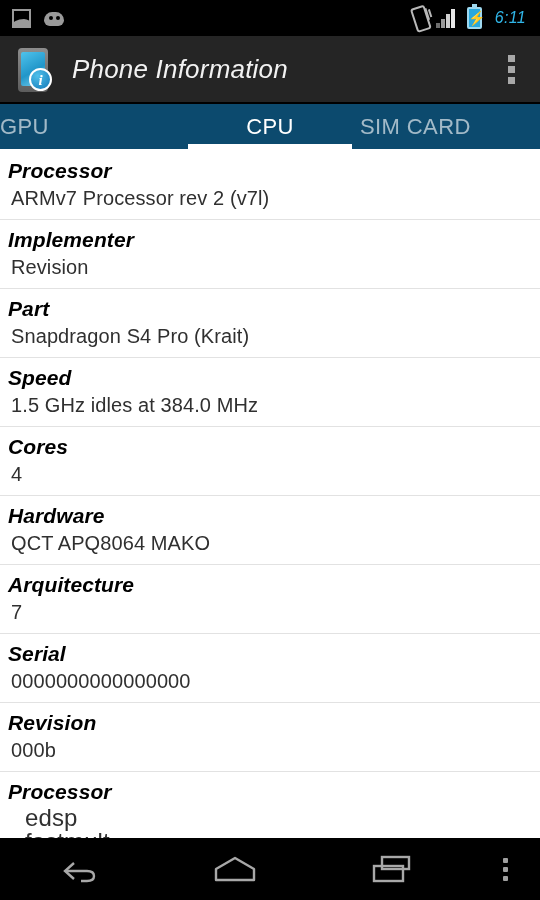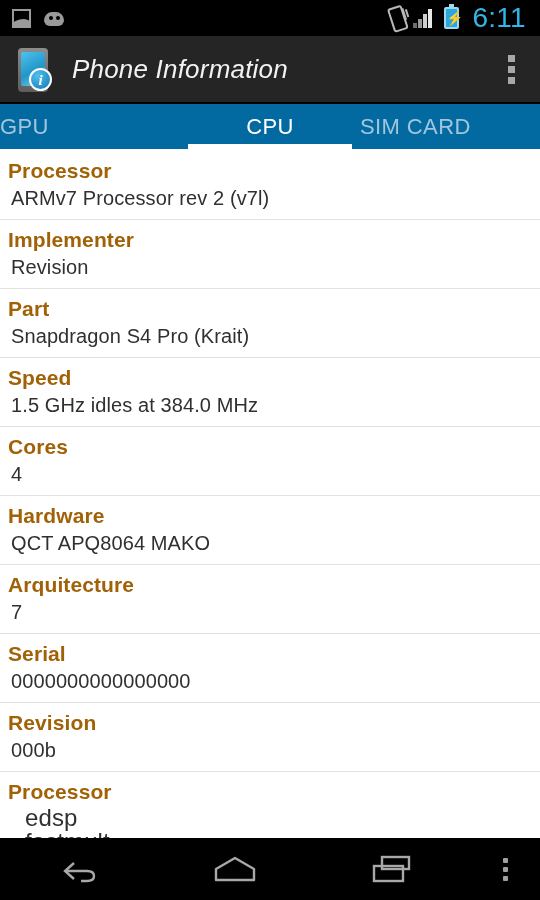--- a/index.html
+++ b/index.html
@@ -26,25 +26,26 @@
     position: relative;
   }
   .status-left { display: flex; align-items: center; gap: 12px; }
   .status-right {
     margin-left: auto;
     display: flex; align-items: center; gap: 9px;
     padding-right: 6px;
   }
   .status-time {
     color: #30b6e8;
-    font-size: 28px;
+    font-size: 16px;
     letter-spacing: 0.3px;
     line-height: 1;
     margin-left: 4px;
     font-weight: 400;
+    font-style: italic;
   }
   .icon-screenshot {
     width: 19px; height: 19px;
     border: 2px solid #9a9a9a;
     position: relative; overflow: hidden;
   }
   .icon-screenshot::after {
     content: ""; position: absolute;
     left: -2px; bottom: 0; width: 20px; height: 7px;
     background: #9a9a9a;
@@ -153,21 +154,21 @@
     display: flex; flex-direction: column;
     align-items: center; justify-content: center; gap: 4px;
   }
   .overflow-btn span {
     display: block; width: 7px; height: 7px; background: #a8a8a8;
   }
 
   
   .tab-bar {
     height: 45px; flex: 0 0 45px;
-    background: #0369a1;
+    background: #0c4a6e;
     display: flex; align-items: stretch;
     position: relative;
   }
   .tab {
     flex: 1 1 33.333%;
     display: flex; align-items: center;
     font-size: 22px;
     letter-spacing: 0.4px;
     position: relative;
     white-space: nowrap;
@@ -191,21 +192,22 @@
     background: #ffffff;
     position: relative;
   }
   .row {
     border-bottom: 1px solid #e2e2e2;
     padding: 6px 10px 7px 8px;
   }
   .row-label {
     font-size: 21px;
     font-weight: 700;
-    color: #a16207;
+    font-style: italic;
+    color: #000000;
     line-height: 28px;
     letter-spacing: 0.1px;
   }
   .row-value {
     font-size: 20px;
     color: #303030;
     line-height: 27px;
     padding-left: 3px;
     letter-spacing: 0.1px;
   }

